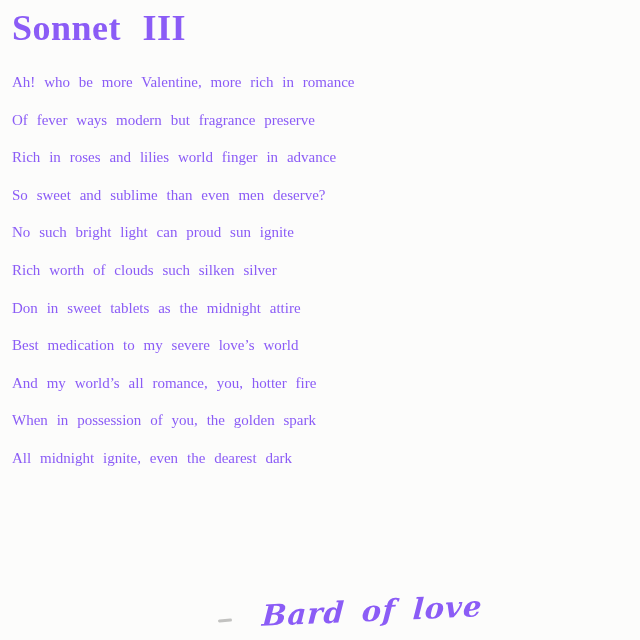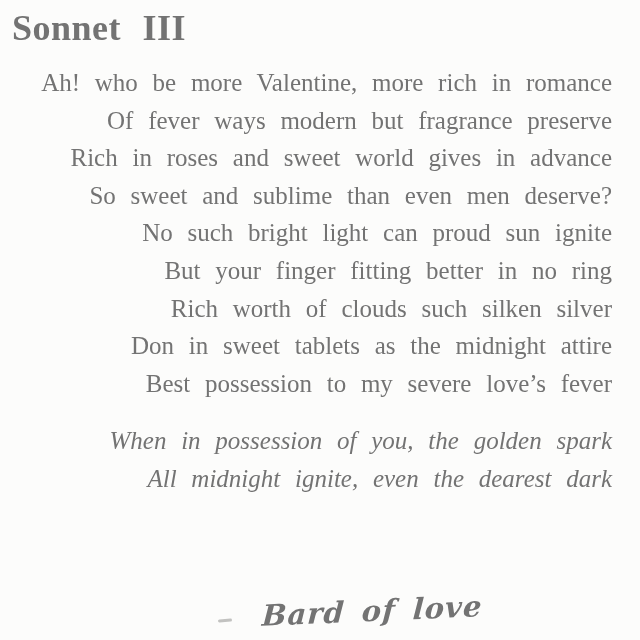--- a/index.html
+++ b/index.html
@@ -2,44 +2,43 @@
 <html><head>
 <meta charset="utf-8">
 <style>
   html, body { margin: 0; padding: 0; }
   .page {
     position: relative;
     width: 640px;
     height: 640px;
     background: #fcfcfb;
     box-sizing: border-box;
-    padding: 6px 28px 0 12px;
+    padding: 6px 4px 0 12px;
     font-family: "Liberation Serif", "DejaVu Serif", serif;
-    color: #737373;
+    color: #8b5cf6;
     overflow: hidden;
   }
   .poem-title {
     font-size: 36px;
     font-weight: 700;
     margin: 0 0 14px 0;
     line-height: 44px;
     letter-spacing: 0.5px;
     word-spacing: 12px;
   }
   .poem-body { margin: 0; }
   .poem-line {
     margin: 0;
-    font-size: 25px;
+    font-size: 15px;
     line-height: 37.6px;
     word-spacing: 0.34em;
     white-space: nowrap;
     font-weight: 500;
-    text-align: right;
   }
-  .couplet { margin-top: 20px; font-style: italic; }
+  .couplet { margin-top: 0; }
   .signature {
     position: absolute;
     left: 262px;
     top: 594px;
     font-family: "DejaVu Serif", serif;
     font-style: italic;
     font-weight: 700;
     font-size: 29px;
     letter-spacing: 1px;
     word-spacing: 6px;
@@ -59,27 +58,27 @@
 </style>
 </head>
 <body>
 
 <div class="page">
   <h1 class="poem-title">Sonnet III</h1>
 
   <div class="poem-body">
     <p class="poem-line">Ah! who be more Valentine, more rich in romance</p>
     <p class="poem-line">Of fever ways modern but fragrance preserve</p>
-    <p class="poem-line">Rich in roses and sweet world gives in advance</p>
+    <p class="poem-line">Rich in roses and lilies world finger in advance</p>
     <p class="poem-line">So sweet and sublime than even men deserve?</p>
     <p class="poem-line">No such bright light can proud sun ignite</p>
-    <p class="poem-line">But your finger fitting better in no ring</p>
     <p class="poem-line">Rich worth of clouds such silken silver</p>
     <p class="poem-line">Don in sweet tablets as the midnight attire</p>
-    <p class="poem-line">Best possession to my severe love’s fever</p>
+    <p class="poem-line">Best medication to my severe love’s world</p>
+    <p class="poem-line">And my world’s all romance, you, hotter fire</p>
 
     <div class="couplet">
       <p class="poem-line">When in possession of you, the golden spark</p>
       <p class="poem-line">All midnight ignite, even the dearest dark</p>
     </div>
   </div>
 
   <span class="stray-mark"></span>
   <div class="signature">Bard of love</div>
 </div>

